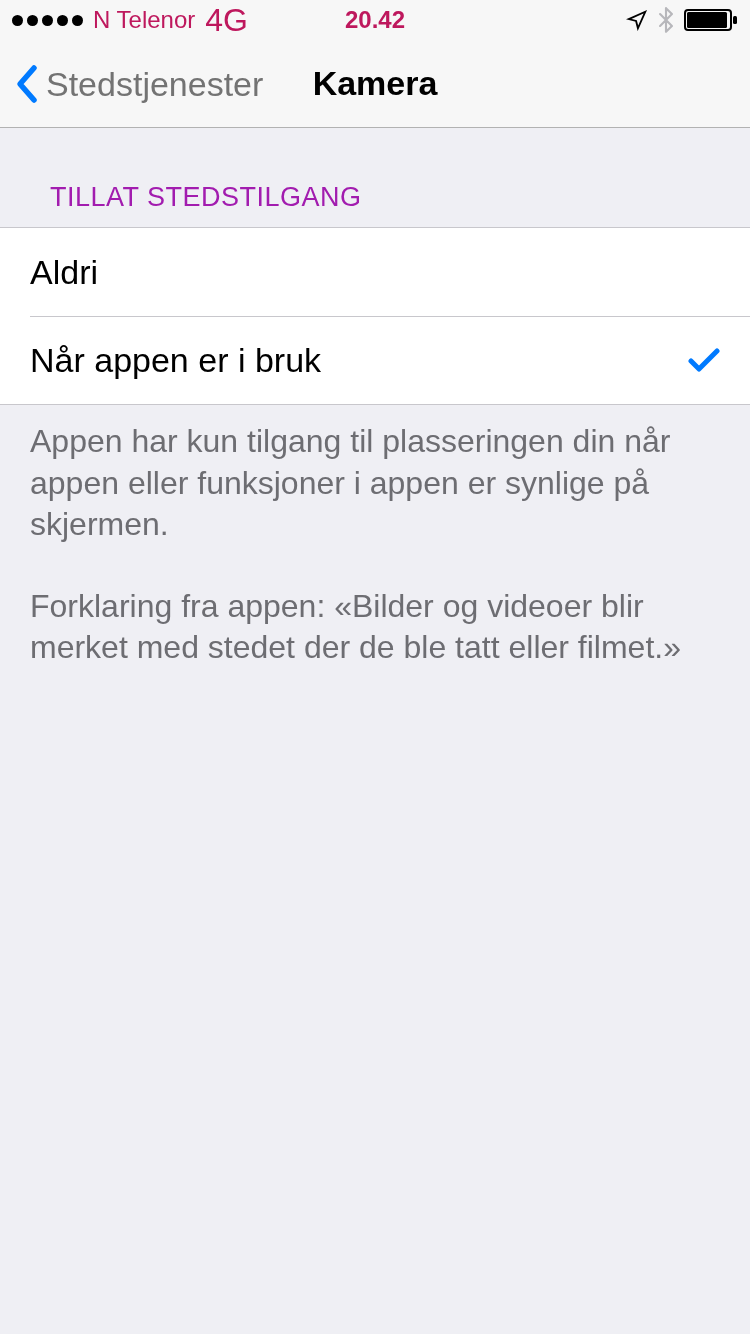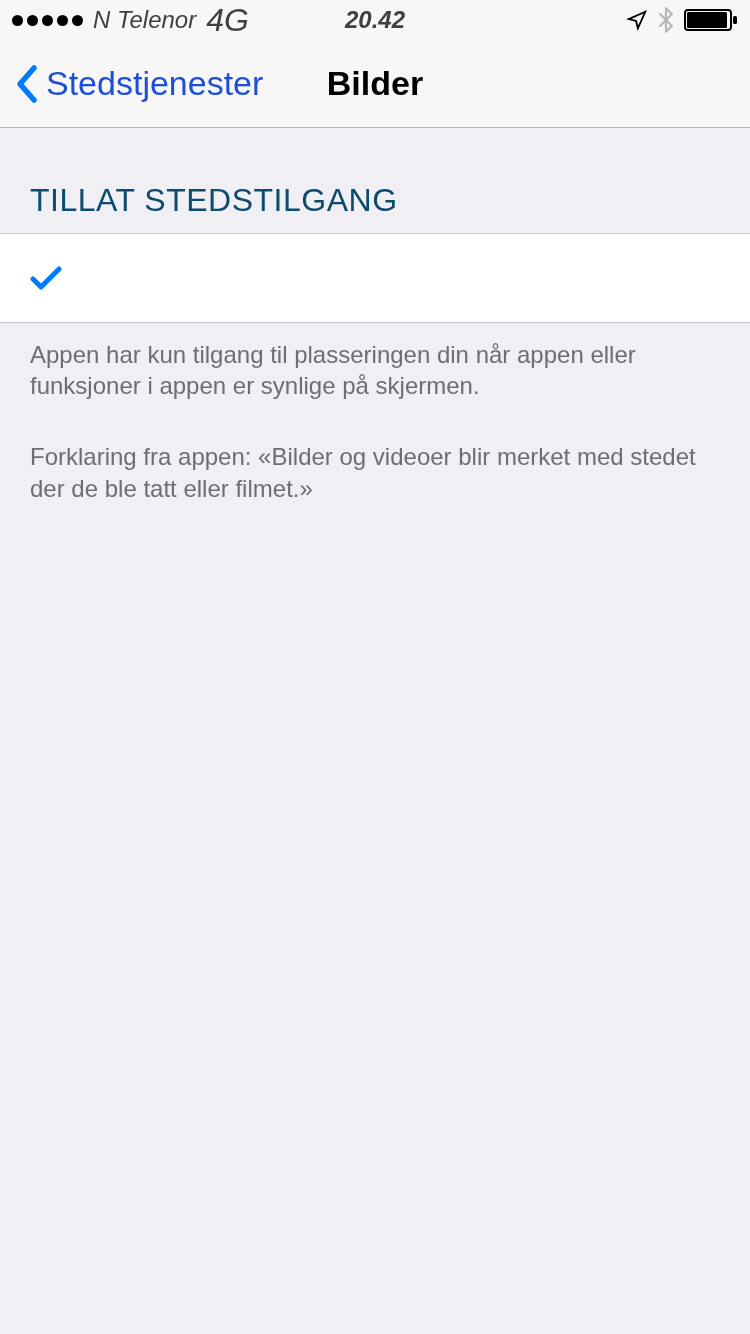--- a/index.html
+++ b/index.html
@@ -16,23 +16,22 @@
       overflow: hidden;
     }
     
     .status-bar {
       height: 40px;
       display: flex;
       align-items: center;
       justify-content: space-between;
       padding: 0 12px;
       font-size: 24px;
-      color: #404040;
+      color: #be185d;
       background: #F7F7F7;
-      font-style: italic;
     }
     .status-left {
       display: flex;
       align-items: center;
       gap: 10px;
     }
     .signal-dots {
       display: flex;
       gap: 4px;
       align-items: center;
@@ -69,45 +68,46 @@
     .nav-bar {
       height: 88px;
       background: #F7F7F7;
       border-bottom: 1px solid #B2B2B2;
       position: relative;
       display: flex;
       align-items: center;
     }
     .back-button {
       display: flex;
-      align-items: center;
-      color: #1d4ed8;
+      align-items: flex-end;
+      color: #737373;
       font-size: 34px;
       padding-left: 14px;
       gap: 8px;
       cursor: pointer;
     }
     .back-chevron svg {
       display: block;
     }
     .nav-title {
       position: absolute;
       left: 50%;
       transform: translateX(-50%);
       font-size: 34px;
       font-weight: 600;
       color: #000;
     }
     
     .section-header {
-      font-size: 32px;
-      color: #0c4a6e;
+      font-size: 27px;
+      color: #a21caf;
       padding: 54px 30px 14px 30px;
       text-transform: uppercase;
       letter-spacing: 0.5px;
+      margin-left: 20px;
     }
     .list {
       background: #FFF;
       border-top: 1px solid #C8C7CC;
       border-bottom: 1px solid #C8C7CC;
     }
     .list-item {
       height: 88px;
       display: flex;
       align-items: center;
@@ -124,21 +124,21 @@
       top: 0;
       left: 30px;
       right: 0;
       height: 1px;
       background: #C8C7CC;
     }
     .check-icon svg {
       display: block;
     }
     .footer-text {
-      font-size: 24px;
+      font-size: 32px;
       color: #6D6D72;
       padding: 16px 30px 0 30px;
       line-height: 1.3;
     }
     .footer-text p + p {
       margin-top: 40px;
     }
   </style>
 </head>
 <body>
@@ -179,27 +179,31 @@
 
 <div class="nav-bar">
   <div class="back-button">
     <span class="back-chevron">
       <svg width="24" height="40" viewBox="0 0 24 40" fill="none" stroke="#007AFF" stroke-width="5.5" stroke-linecap="round" stroke-linejoin="round">
         <polyline points="20,4 6,20 20,36"></polyline>
       </svg>
     </span>
     <span>Stedstjenester</span>
   </div>
-  <div class="nav-title">Bilder</div>
+  <div class="nav-title">Kamera</div>
 </div>
 
 <div class="section-header">TILLAT STEDSTILGANG</div>
 
 <div class="list">
   <div class="list-item">
+    <span>Aldri</span>
+  </div>
+  <div class="list-item">
+    <span>Når appen er i bruk</span>
     <span class="check-icon">
       <svg width="32" height="28" viewBox="0 0 32 26" fill="none" stroke="#007AFF" stroke-width="5" stroke-linecap="round" stroke-linejoin="round">
         <polyline points="3,14 11,22 29,4"></polyline>
       </svg>
     </span>
   </div>
 </div>
 
 <div class="footer-text">
   <p>Appen har kun tilgang til plasseringen din når appen eller funksjoner i appen er synlige på skjermen.</p>

